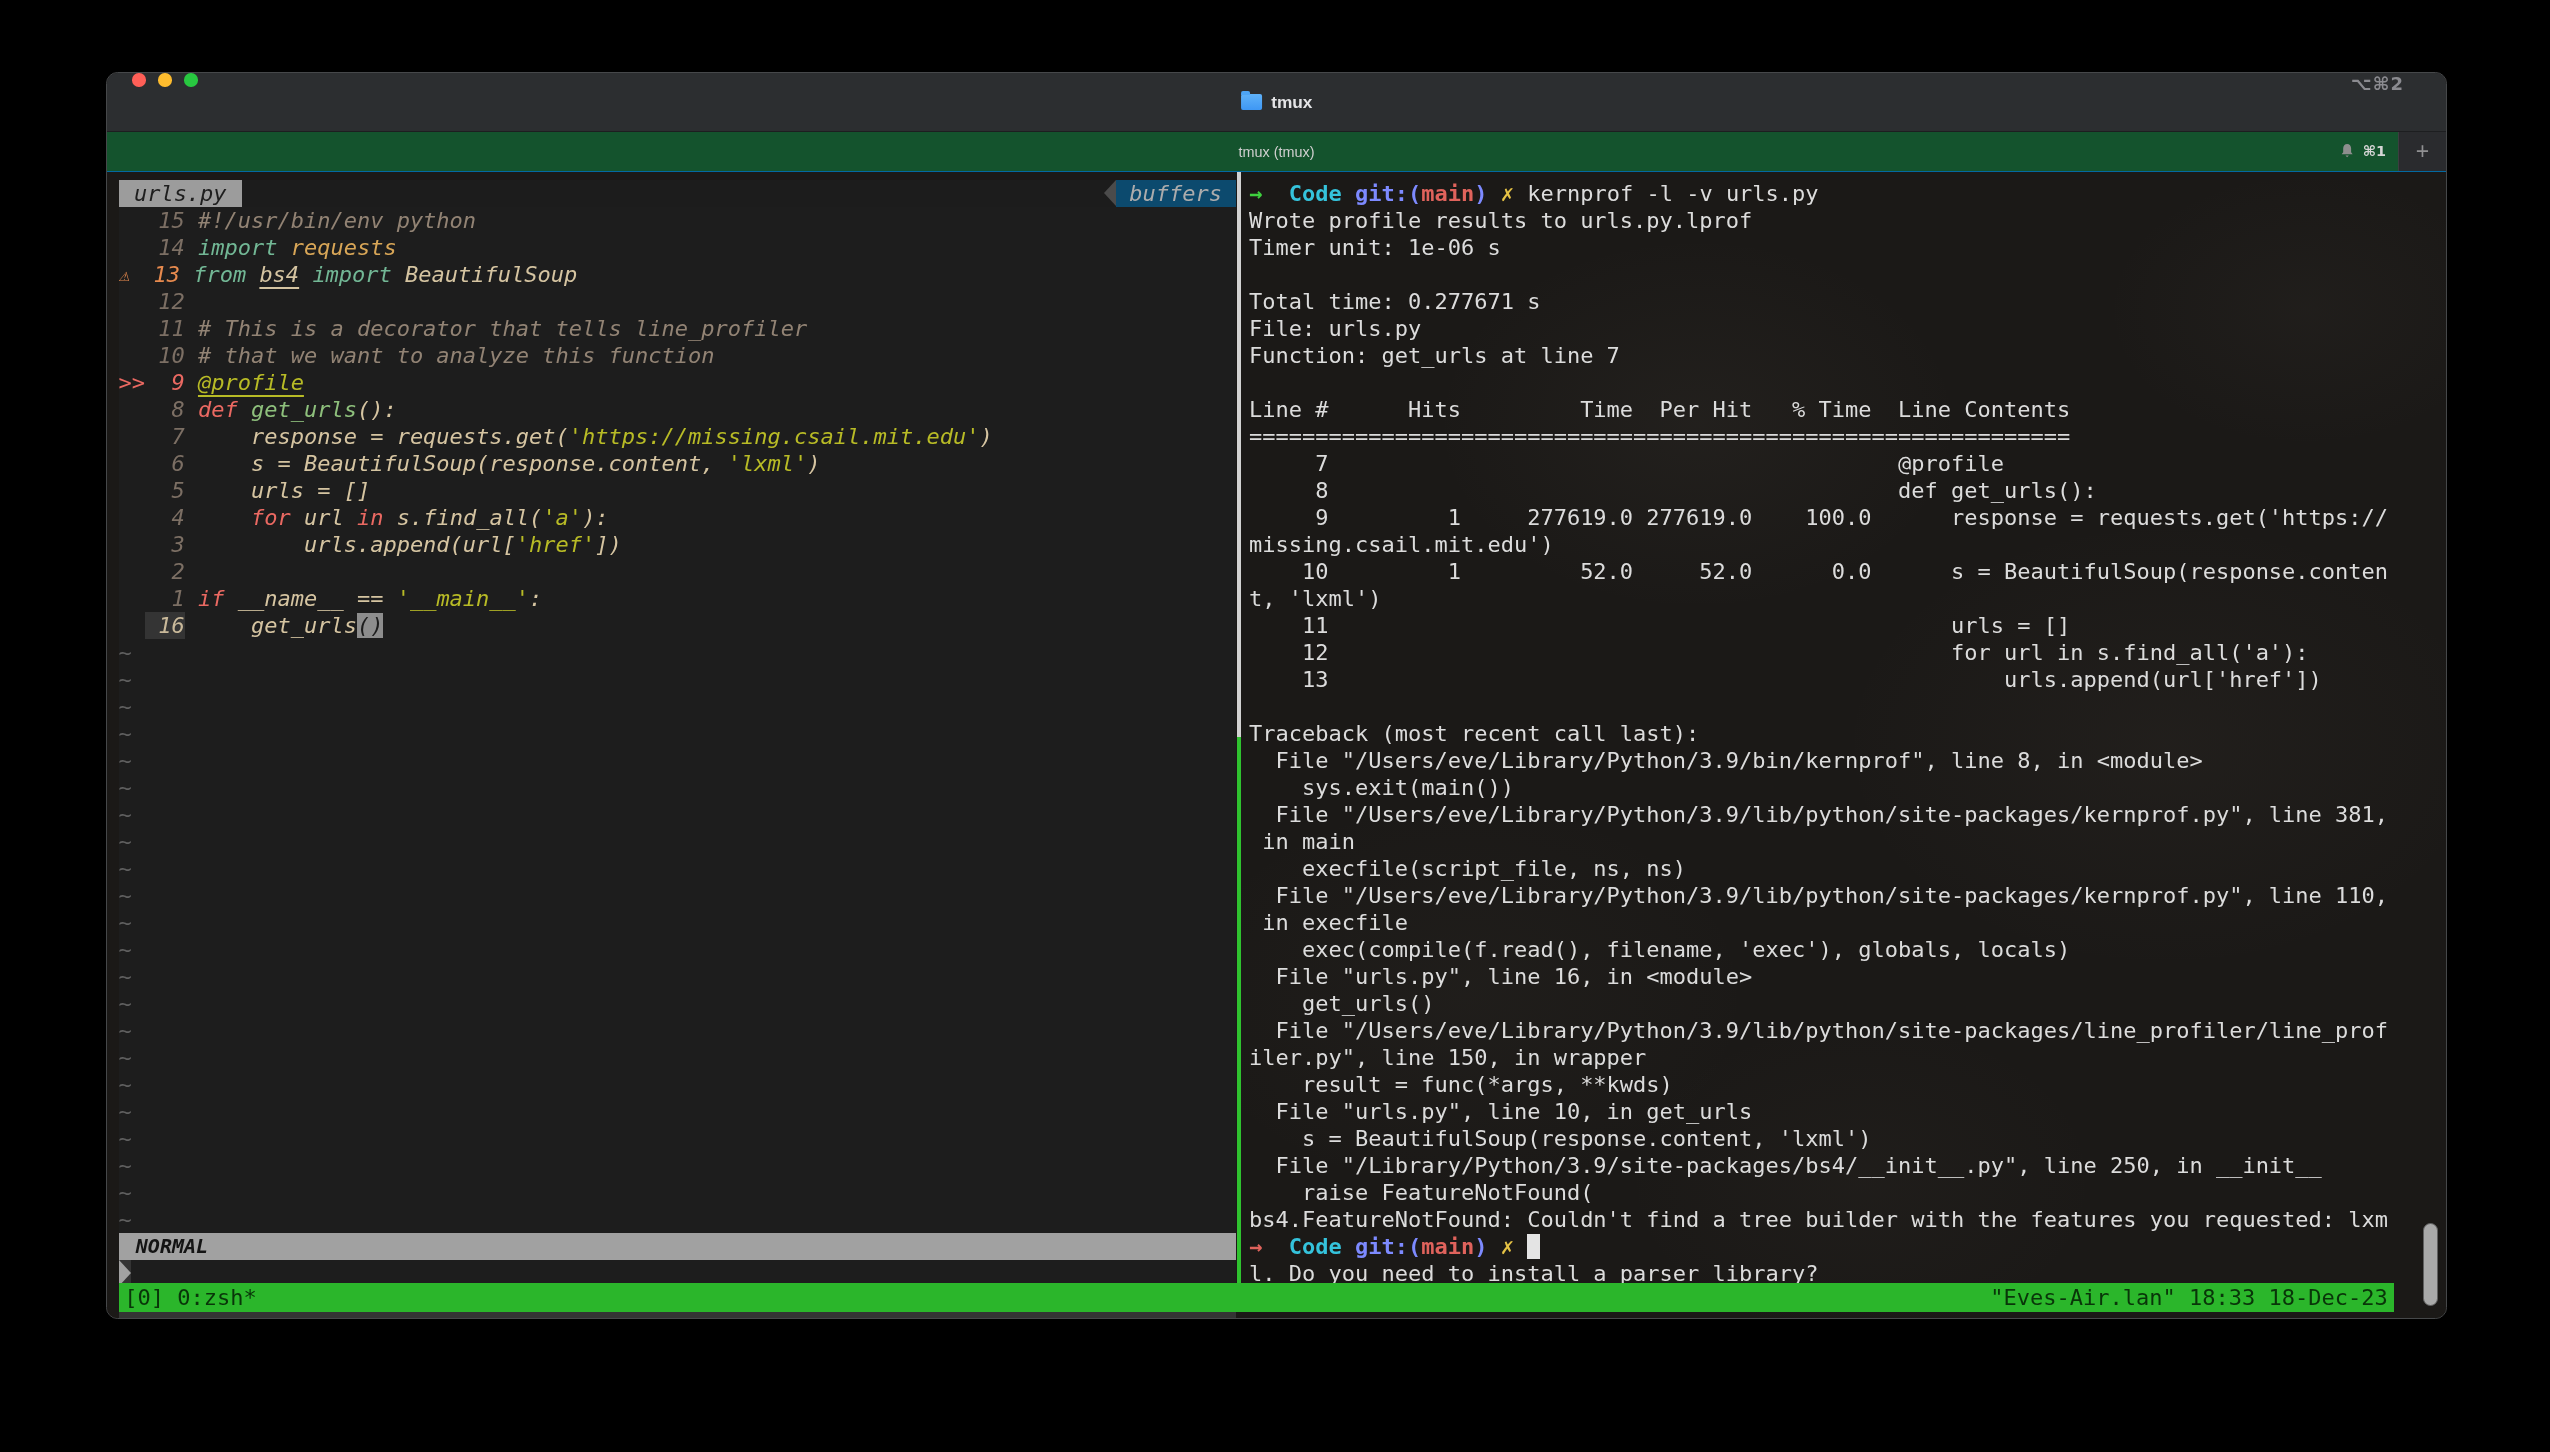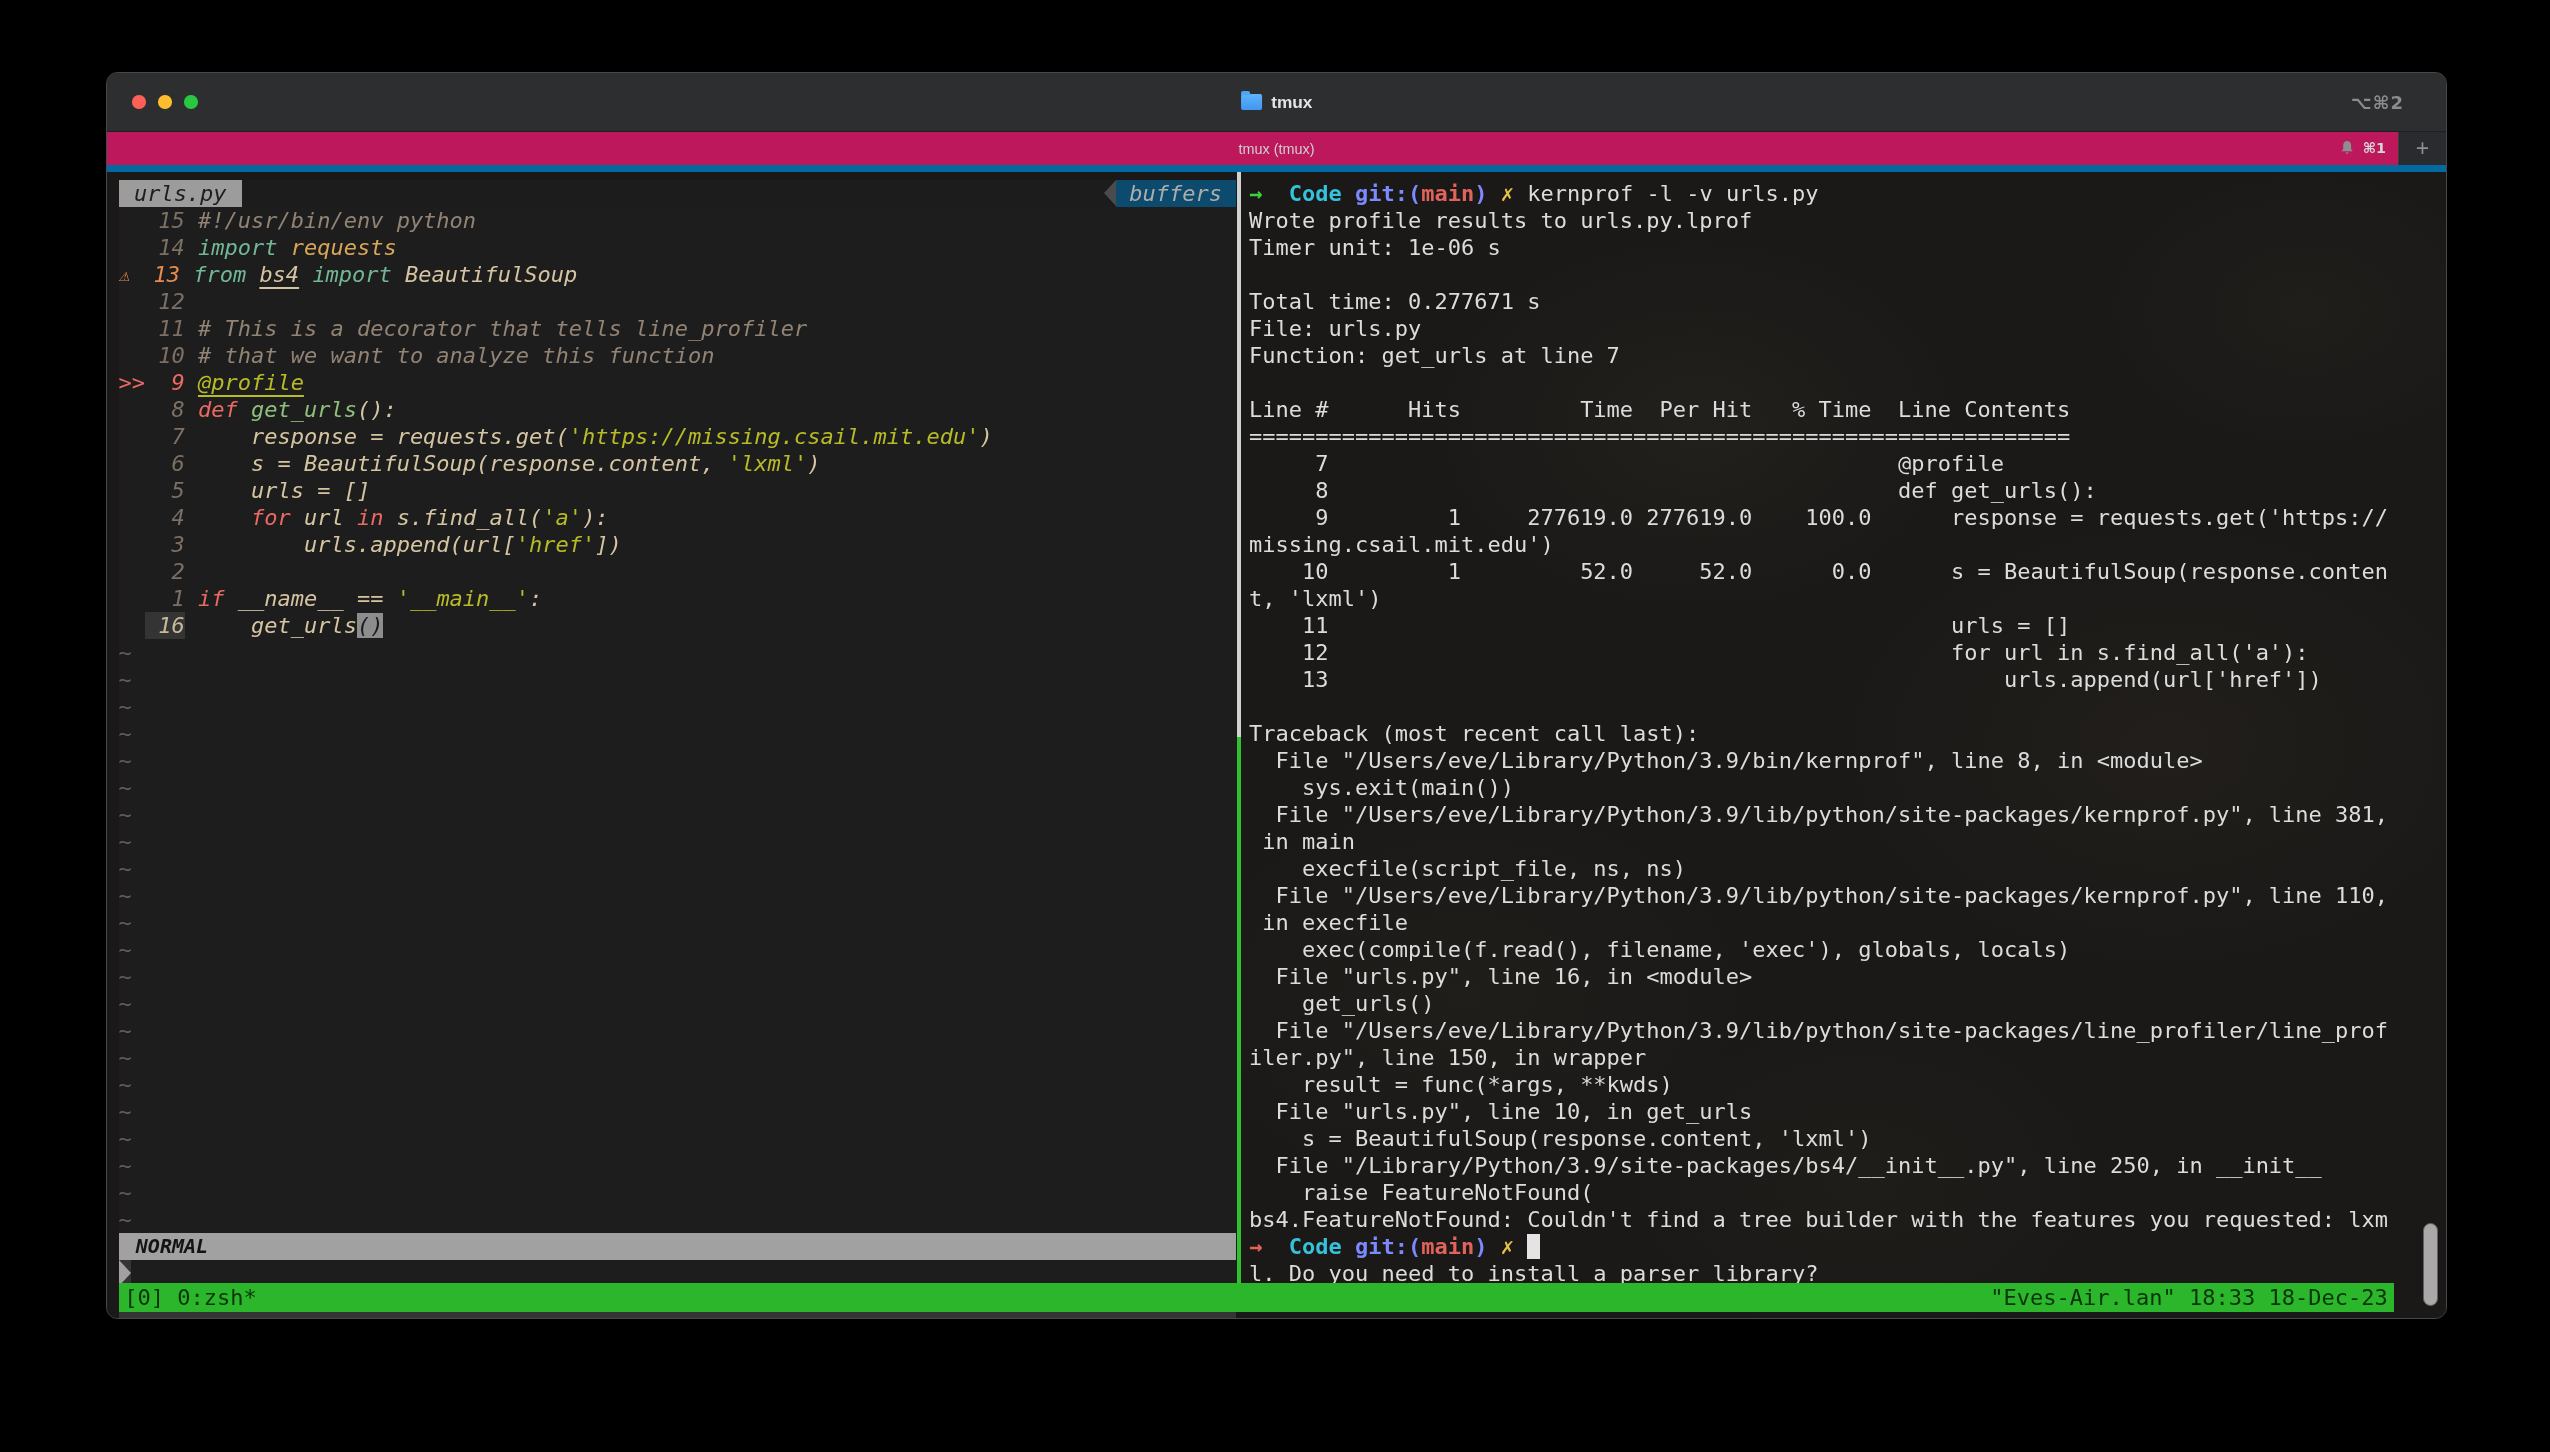--- a/index.html
+++ b/index.html
@@ -2,35 +2,35 @@
 <html><head>
 <meta charset="utf-8">
 <style>
   html,body{margin:0;padding:0;background:#000;width:2550px;height:1453px;overflow:hidden;
     font-family:"DejaVu Sans Mono",monospace;}
   *{box-sizing:border-box;}
 
   
   .window{position:absolute;left:106px;top:72px;width:2341px;height:1247px;
     border-radius:11.5px;background:#1d1b19;border:1px solid #46484a;overflow:hidden;}
-  .titlebar{height:58px;background:#2c2e30;position:relative;display:flex;align-items:center;}
+  .titlebar{height:58px;background:#2c2e30;position:relative;display:flex;}
   .lights{display:flex;gap:12.5px;margin-left:25px;}
   .light{width:13.5px;height:13.5px;border-radius:50%;}
   .light.red{background:#ff5f57;}
   .light.yellow{background:#febc2e;}
   .light.green{background:#28c840;}
   .titlecenter{position:absolute;left:50%;top:0;height:58px;transform:translateX(-50%);
     display:flex;align-items:center;gap:9.6px;}
   .folder{width:21px;height:15.4px;background:linear-gradient(#5fb2f9,#3e97f4);border-radius:1.9px;position:relative;}
   .folder::before{content:"";position:absolute;top:-3.8px;left:0;width:9.6px;height:4.8px;background:#4da5f6;border-radius:1.9px 1.9px 0 0;}
   .wintitle{color:#e4e4e6;font-family:"Liberation Sans",sans-serif;font-weight:bold;font-size:17.3px;}
   .shortcut{position:absolute;right:42px;color:#8b8b90;font-family:"DejaVu Sans",sans-serif;
     font-weight:bold;font-size:18px;letter-spacing:1px;}
 
-  .tabbar{height:41px;background:#be185d;border-top:1px solid #1d1e20;border-bottom:7px solid #0369a1;
+  .tabbar{height:41px;background:#14532d;border-top:1px solid #1d1e20;border-bottom:1px solid #0369a1;
     position:relative;display:flex;align-items:center;padding-left:16px;}
   .tabtitle{position:absolute;left:50%;transform:translateX(-50%);color:#cfcfcf;
     font-family:"Liberation Sans",sans-serif;font-size:14.4px;}
   .tabright{position:absolute;right:60px;display:flex;align-items:center;gap:7.7px;}
   .badge{color:#d6d6d6;font-family:"DejaVu Sans",sans-serif;font-size:14.4px;font-weight:bold;}
   .plus-cell{position:absolute;right:0;top:0;width:48px;height:100%;border-left:1px solid #3c3d40;
     background:#2a2b2e;display:flex;align-items:center;justify-content:center;}
   .plus{color:#909092;font-size:23px;font-weight:200;font-family:"Liberation Sans",sans-serif;}
 
   

